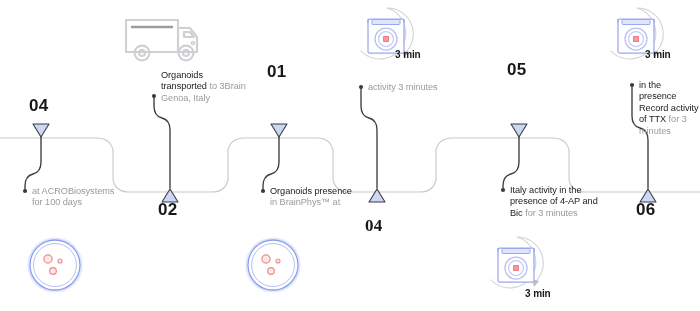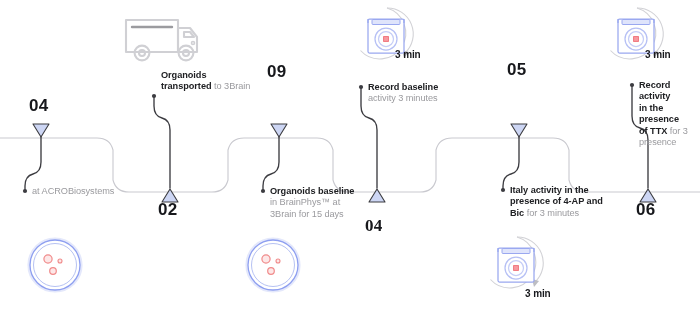--- a/index.html
+++ b/index.html
@@ -18,21 +18,21 @@
 
   
   .callout{
     position:absolute;
     font-size:9.2px;
     line-height:11.4px;
     letter-spacing:-0.05px;
     color:#9a9a9e;
     width:130px;
   }
-  .callout .lead{color:#202124;font-weight:700;}
+  .callout .lead{color:#202124;font-weight:400;}
 
   
   .stepnum{
     position:absolute;
     font-size:17px;
     font-weight:700;
     color:#17181c;
     letter-spacing:0.2px;
   }
 
@@ -102,56 +102,56 @@
       <polygon points="162,202 178,202 170,189"></polygon>
       <polygon points="271,124 287,124 279,137"></polygon>
       <polygon points="369,202 385,202 377,189"></polygon>
       <polygon points="511,124 527,124 519,137"></polygon>
       <polygon points="640,202 656,202 648,189"></polygon>
     </g>
   </svg>
 
   <div class="stepnum" style="left:29px;  top:96px;">04</div>
   <div class="stepnum" style="left:158px; top:200px;">02</div>
-  <div class="stepnum" style="left:267px; top:62px;">09</div>
+  <div class="stepnum" style="left:267px; top:62px;">01</div>
   <div class="stepnum" style="left:365px; top:216px;font-family:Liberation Serif, serif;">04</div>
   <div class="stepnum" style="left:507px; top:60px;text-align:center;">05</div>
   <div class="stepnum" style="left:636px; top:200px;text-align:center;">06</div>
 
   <div class="callout" style="left:32px; top:186px; width:112px;">
     <div>at ACROBiosystems</div>
+    <div>for 100 days</div>
   </div>
 
   <div class="callout" style="left:161px; top:70px; width:120px;">
     <div><span class="lead">Organoids</span></div>
     <div><span class="lead">transported</span><span> to 3Brain</span></div>
+    <div>Genoa, Italy</div>
   </div>
 
   <div class="callout" style="left:270px; top:186px; width:116px;">
-    <div><span class="lead">Organoids baseline</span></div>
+    <div><span class="lead">Organoids presence</span></div>
     <div>in BrainPhys™ at</div>
-    <div>3Brain for 15 days</div>
   </div>
 
   <div class="callout" style="left:368px; top:82px; width:120px;">
-    <div><span class="lead">Record baseline</span></div>
     <div>activity 3 minutes</div>
   </div>
 
   <div class="callout" style="left:510px; top:185px; width:124px;">
     <div><span class="lead">Italy activity in the</span></div>
     <div><span class="lead">presence of 4-AP and</span></div>
     <div><span class="lead">Bic</span><span> for 3 minutes</span></div>
   </div>
 
   <div class="callout" style="left:639px; top:80px; width:62px;">
+    <div><span class="lead">in the presence</span></div>
     <div><span class="lead">Record activity</span></div>
-    <div><span class="lead">in the presence</span></div>
     <div><span class="lead">of TTX</span><span> for 3</span></div>
-    <div>presence</div>
+    <div>minutes</div>
   </div>
 
   <svg class="icon" style="left:24px; top:234px;" width="62" height="62" viewBox="0 0 62 62">
     <circle cx="31" cy="31" r="26" fill="none" stroke="#c3cdf6" stroke-width="3.2" opacity="0.45"></circle>
     <circle cx="31" cy="31" r="25" fill="#ffffff" stroke="#8e9ff0" stroke-width="1.3"></circle>
     <circle cx="31" cy="31" r="21.5" fill="none" stroke="#b6c2f3" stroke-width="1"></circle>
     <circle cx="24" cy="25" r="4.1" fill="#fde7e7" stroke="#f08a8a" stroke-width="1.2"></circle>
     <circle cx="36" cy="27" r="2.0" fill="#fde7e7" stroke="#f08a8a" stroke-width="1.1"></circle>
     <circle cx="29" cy="37" r="3.3" fill="#fde7e7" stroke="#f08a8a" stroke-width="1.2"></circle>
   </svg>

